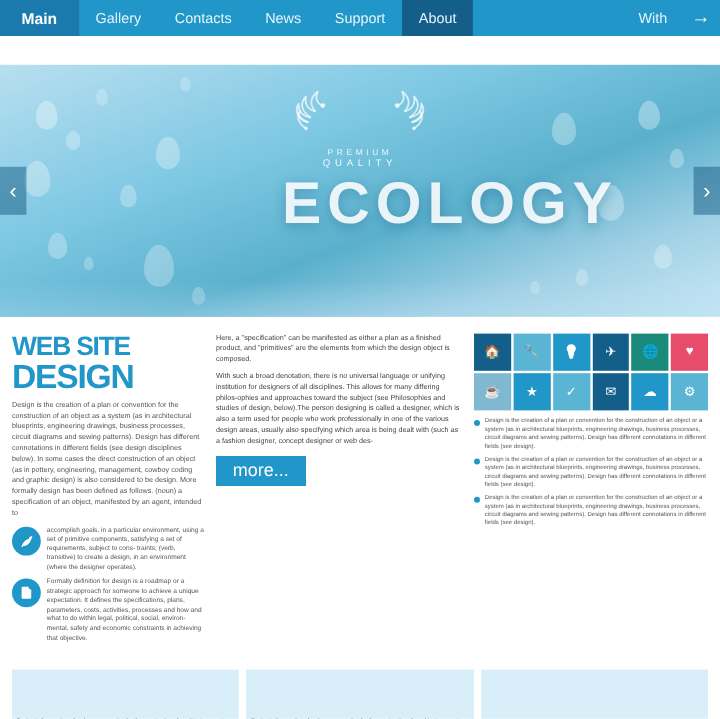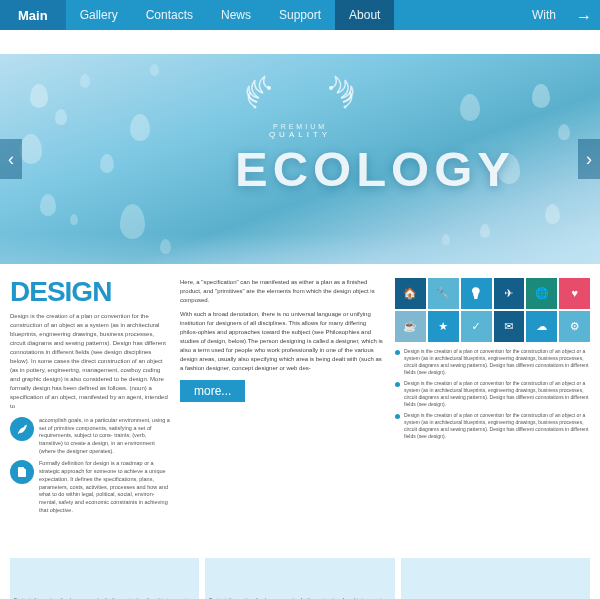--- a/index.html
+++ b/index.html
@@ -111,20 +111,21 @@
   <div class="hero-nav-left">‹</div>
   <div class="hero-nav-right">›</div>
 
   <div style="position:absolute;bottom:0;left:0;right:0;height:30px;background:linear-gradient(transparent,rgba(180,220,240,0.4));"></div>
 </section>
 
 <div style="display:flex; padding:14px 10px 6px 10px; gap:10px; height:290px; overflow:hidden;">
 
   <div style="width:160px; flex-shrink:0;">
     <div style="font-size:36px;font-weight:900;line-height:1;color:#1a7aad;text-transform:uppercase;letter-spacing:-1px;">
+      <div style="color:#2196c9;font-size:22px;line-height:1;">WEB SITE</div>
       <div style="color:#2196c9;font-size:28px;line-height:1;">DESIGN</div>
     </div>
     <div style="font-size:6px;color:#555;line-height:1.5;margin-top:6px;">Design is the creation of a plan or convention for the construction of an object as a system (as in architectural blueprints, engineering drawings, business processes, circuit diagrams and sewing patterns). Design has different connotations in different fields (see design disciplines below). In some cases the direct construction of an object (as in pottery, engineering, management, cowboy coding and graphic design) is also considered to be design. More formally design has been defined as follows. (noun) a specification of an object, manifested by an agent, intended to</div>
     <div style="display:flex;align-items:flex-start;gap:5px;margin-top:6px;">
       <div style="width:24px;height:24px;border-radius:50%;background:#2196c9;display:flex;align-items:center;justify-content:center;flex-shrink:0;">
         <svg width="12" height="12" viewBox="0 0 24 24" fill="#fff">
             <path d="M17 8C8 10 5.9 16.17 3.82 21.34L5.71 22l1-2.3A4.49 4.49 0 0 0 8 20C19 20 22 3 22 3c-1 2-8 0-5 8"></path>
           </svg>
       </div>
       <div style="font-size:5.5px;color:#555;line-height:1.4;">accomplish goals, in a particular environment, using a set of primitive components, satisfying a set of requirements, subject to cons- traints; (verb, transitive) to create a design, in an environment (where the designer operates).</div>
@@ -136,21 +137,21 @@
             <polyline points="14,2 14,8 20,8" fill="none" stroke="#fff" stroke-width="2"></polyline>
           </svg>
       </div>
       <div style="font-size:5.5px;color:#555;line-height:1.4;">Formally definition for design is a roadmap or a strategic approach for someone to achieve a unique expectation. It defines the specifications, plans, parameters, costs, activities, processes and how and what to do within legal, political, social, environ- mental, safety and economic constraints in achieving that objective.</div>
     </div>
   </div>
 
   <div style="flex:1; min-width:0;">
     <div style="font-size:6px;color:#444;line-height:1.5;margin-bottom:5px;">Here, a "specification" can be manifested as either a plan as a finished product, and "primitives" are the elements from which the design object is composed.</div>
     <div style="font-size:6px;color:#444;line-height:1.5;margin-bottom:5px;">With such a broad denotation, there is no universal language or unifying institution for designers of all disciplines. This allows for many differing philos-ophies and approaches toward the subject (see Philosophies and studies of design, below).The person designing is called a designer, which is also a term used for people who work professionally in one of the various design areas, usually also specifying which area is being dealt with (such as a fashion designer, concept designer or web des-</div>
-    <button style="background:#2196c9;color:#fff;border:none;font-size:12px;padding:4px 14px;cursor:pointer;margin-top:2px;">more...</button>
+    <button style="background:#2196c9;color:#fff;border:none;font-size:15px;padding:4px 14px;cursor:pointer;margin-top:2px;">more...</button>
   </div>
 
   <div style="width:195px; flex-shrink:0;">
 
     <div style="display:grid;grid-template-columns:repeat(6,1fr);gap:2px;margin-bottom:6px;">
 
       <div style="background:#145f8a;aspect-ratio:1;display:flex;align-items:center;justify-content:center;cursor:pointer;">
           <span style="font-size:11px;">🏠</span>
         </div>
       <div style="background:#5ab4d4;aspect-ratio:1;display:flex;align-items:center;justify-content:center;cursor:pointer;">

